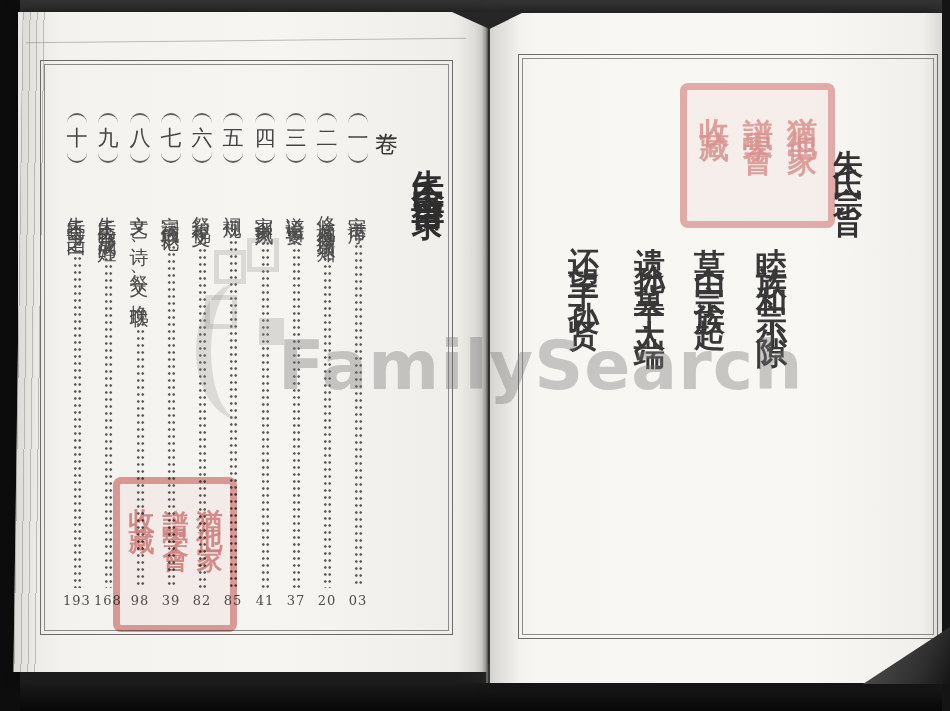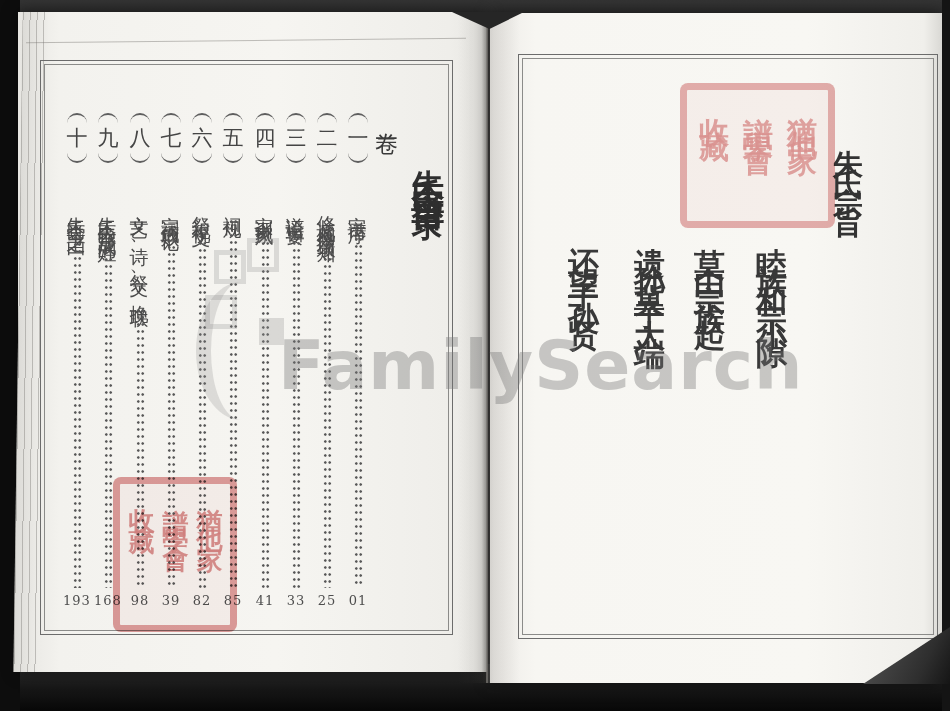--- a/index.html
+++ b/index.html
@@ -113,43 +113,43 @@
   <div class="vtxt lp-volume">卷一</div>
 
   <div class="toc-col" style="left:343px">
     <div class="numwrap">
       <div class="brk brk-top"></div>
       <div class="toc-num">一</div>
       <div class="brk brk-bot"></div>
     </div>
     <div class="toc-title">宗谱序</div>
     <div class="toc-leader"></div>
-    <div class="toc-page">01</div>
+    <div class="toc-page">03</div>
   </div>
 
   <div class="toc-col" style="left:312px">
     <div class="numwrap">
       <div class="brk brk-top"></div>
       <div class="toc-num">二</div>
       <div class="brk brk-bot"></div>
     </div>
     <div class="toc-title">修谱凡例修谱须知</div>
     <div class="toc-leader"></div>
-    <div class="toc-page">25</div>
+    <div class="toc-page">20</div>
   </div>
 
   <div class="toc-col" style="left:281px">
     <div class="numwrap">
       <div class="brk brk-top"></div>
       <div class="toc-num">三</div>
       <div class="brk brk-bot"></div>
     </div>
     <div class="toc-title">谱论辑要</div>
     <div class="toc-leader"></div>
-    <div class="toc-page">33</div>
+    <div class="toc-page">37</div>
   </div>
 
   <div class="toc-col" style="left:250px">
     <div class="numwrap">
       <div class="brk brk-top"></div>
       <div class="toc-num">四</div>
       <div class="brk brk-bot"></div>
     </div>
     <div class="toc-title">家训家风</div>
     <div class="toc-leader"></div>

